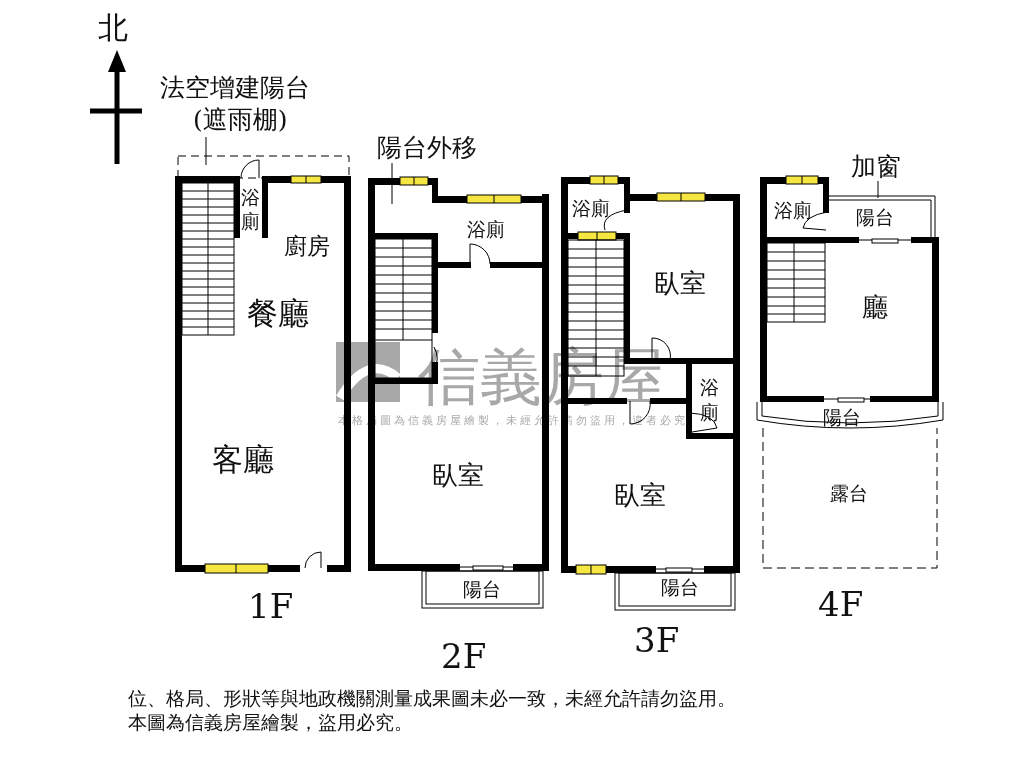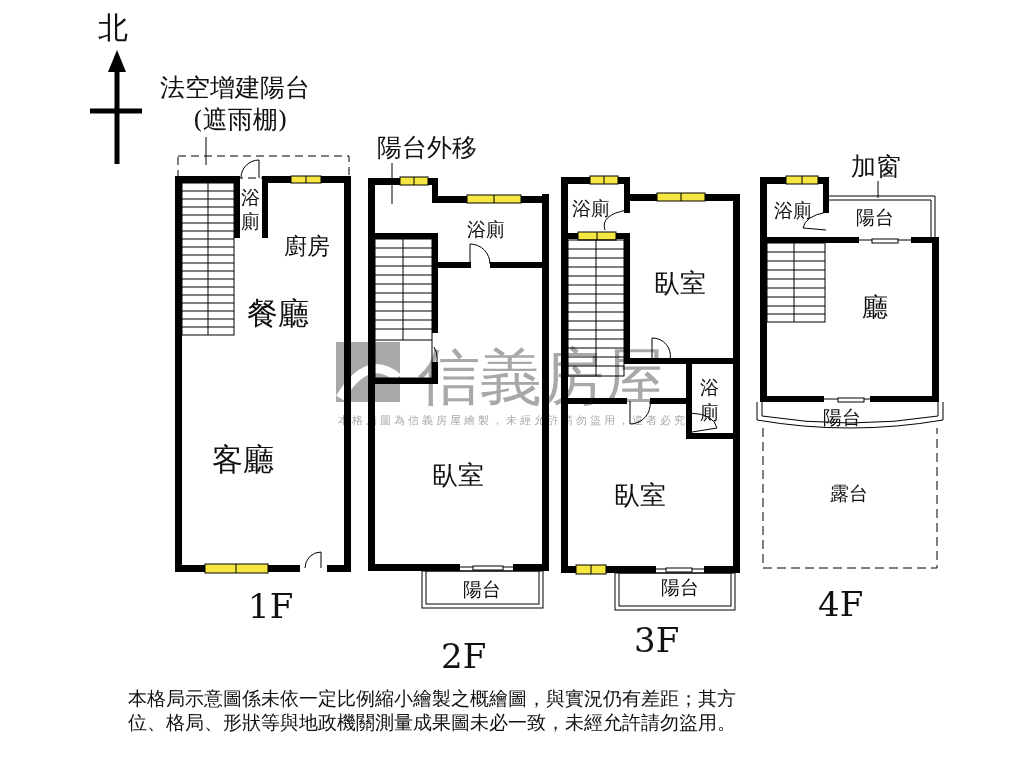--- a/index.html
+++ b/index.html
@@ -253,15 +253,15 @@
     <text class="lbl" x="774" y="217" font-size="19">浴廁</text>
     <text class="lbl" x="856" y="224" font-size="19">陽台</text>
     <text class="lbl" x="862" y="316" font-size="26">廳</text>
     <text class="lbl" x="823" y="424" font-size="19">陽台</text>
     <text class="lbl" x="830" y="500" font-size="19">露台</text>
     <text class="lbl" x="818" y="616" font-size="34">4F</text>
   </g>
 </svg>
 
 <div class="disclaimer">
-  <div>本格局示意圖係未依一定比例縮小繪製之概繪圖，與實況仍有差距；其方</div>
   <div>位、格局、形狀等與地政機關測量成果圖未必一致，未經允許請勿盜用。</div>
+  <div>本圖為信義房屋繪製，盜用必究。</div>
 </div>
 
 </body></html>

